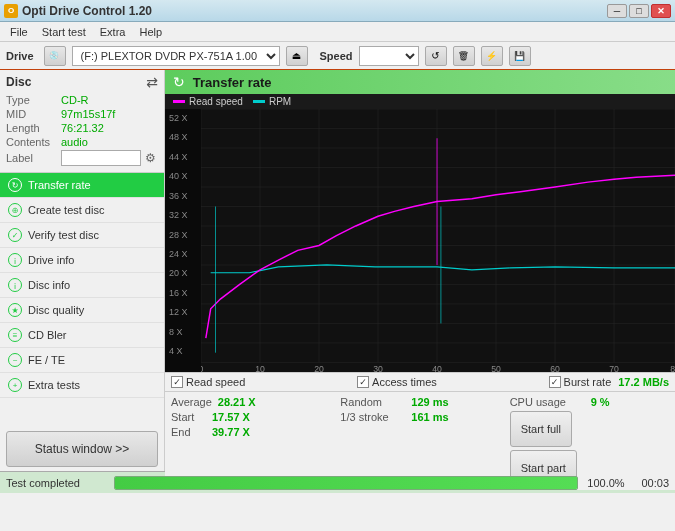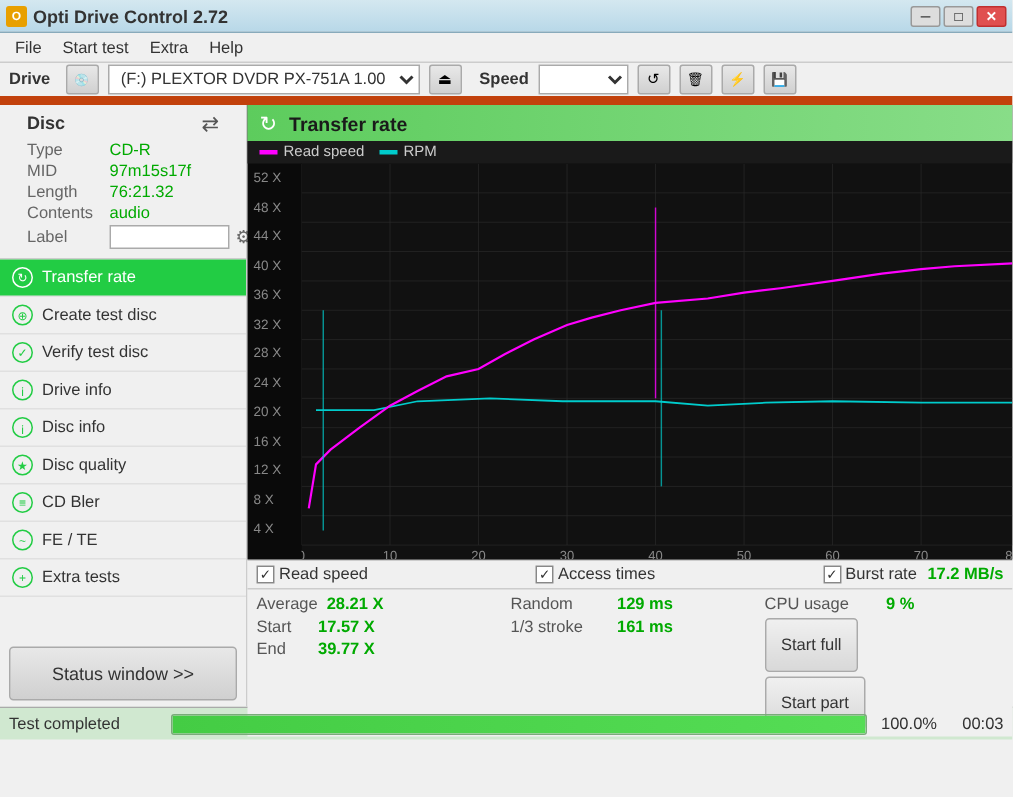--- a/index.html
+++ b/index.html
@@ -70,21 +70,21 @@
       color: #333;
     }
 
     
     #drive-bar {
       background: #f0f0f0;
       height: 28px;
       display: flex;
       align-items: center;
       padding: 2px 6px;
-      border-bottom: 6px solid #c2410c;
+      border-bottom: 1px solid #c2410c;
       gap: 6px;
     }
     #drive-label { font-size: 11px; font-weight: bold; color: #333; margin-right: 4px; }
     #drive-icon {
       width: 22px; height: 20px;
       background: linear-gradient(#e8e8e8, #d0d0d0);
       border: 1px solid #aaa;
       border-radius: 2px;
       display: flex; align-items: center; justify-content: center;
       font-size: 8px;
@@ -128,21 +128,21 @@
     
     #sidebar {
       width: 165px;
       min-width: 165px;
       background: #f0f0f0;
       border-right: 1px solid #ccc;
       display: flex;
       flex-direction: column;
     }
     #disc-section {
-      padding: 4px 18px;
+      padding: 4px 6px;
       border-bottom: 1px solid #ccc;
     }
     #disc-header {
       display: flex;
       justify-content: space-between;
       align-items: center;
       margin-bottom: 4px;
     }
     #disc-header-text {
       font-weight: bold;
@@ -390,21 +390,21 @@
     }
   </style>
 </head>
 <body>
 
 <div id="title-bar">
   <div id="title-bar-left">
     <div id="title-icon">
       <span>O</span>
     </div>
-    <span id="title-text">Opti Drive Control 2.72</span>
+    <span id="title-text">Opti Drive Control 1.20</span>
   </div>
   <div id="title-controls">
     <div class="title-btn">─</div>
     <div class="title-btn">□</div>
     <div class="title-btn close">✕</div>
   </div>
 </div>
 
 <div id="menu-bar">
   <span class="menu-item">File</span>

